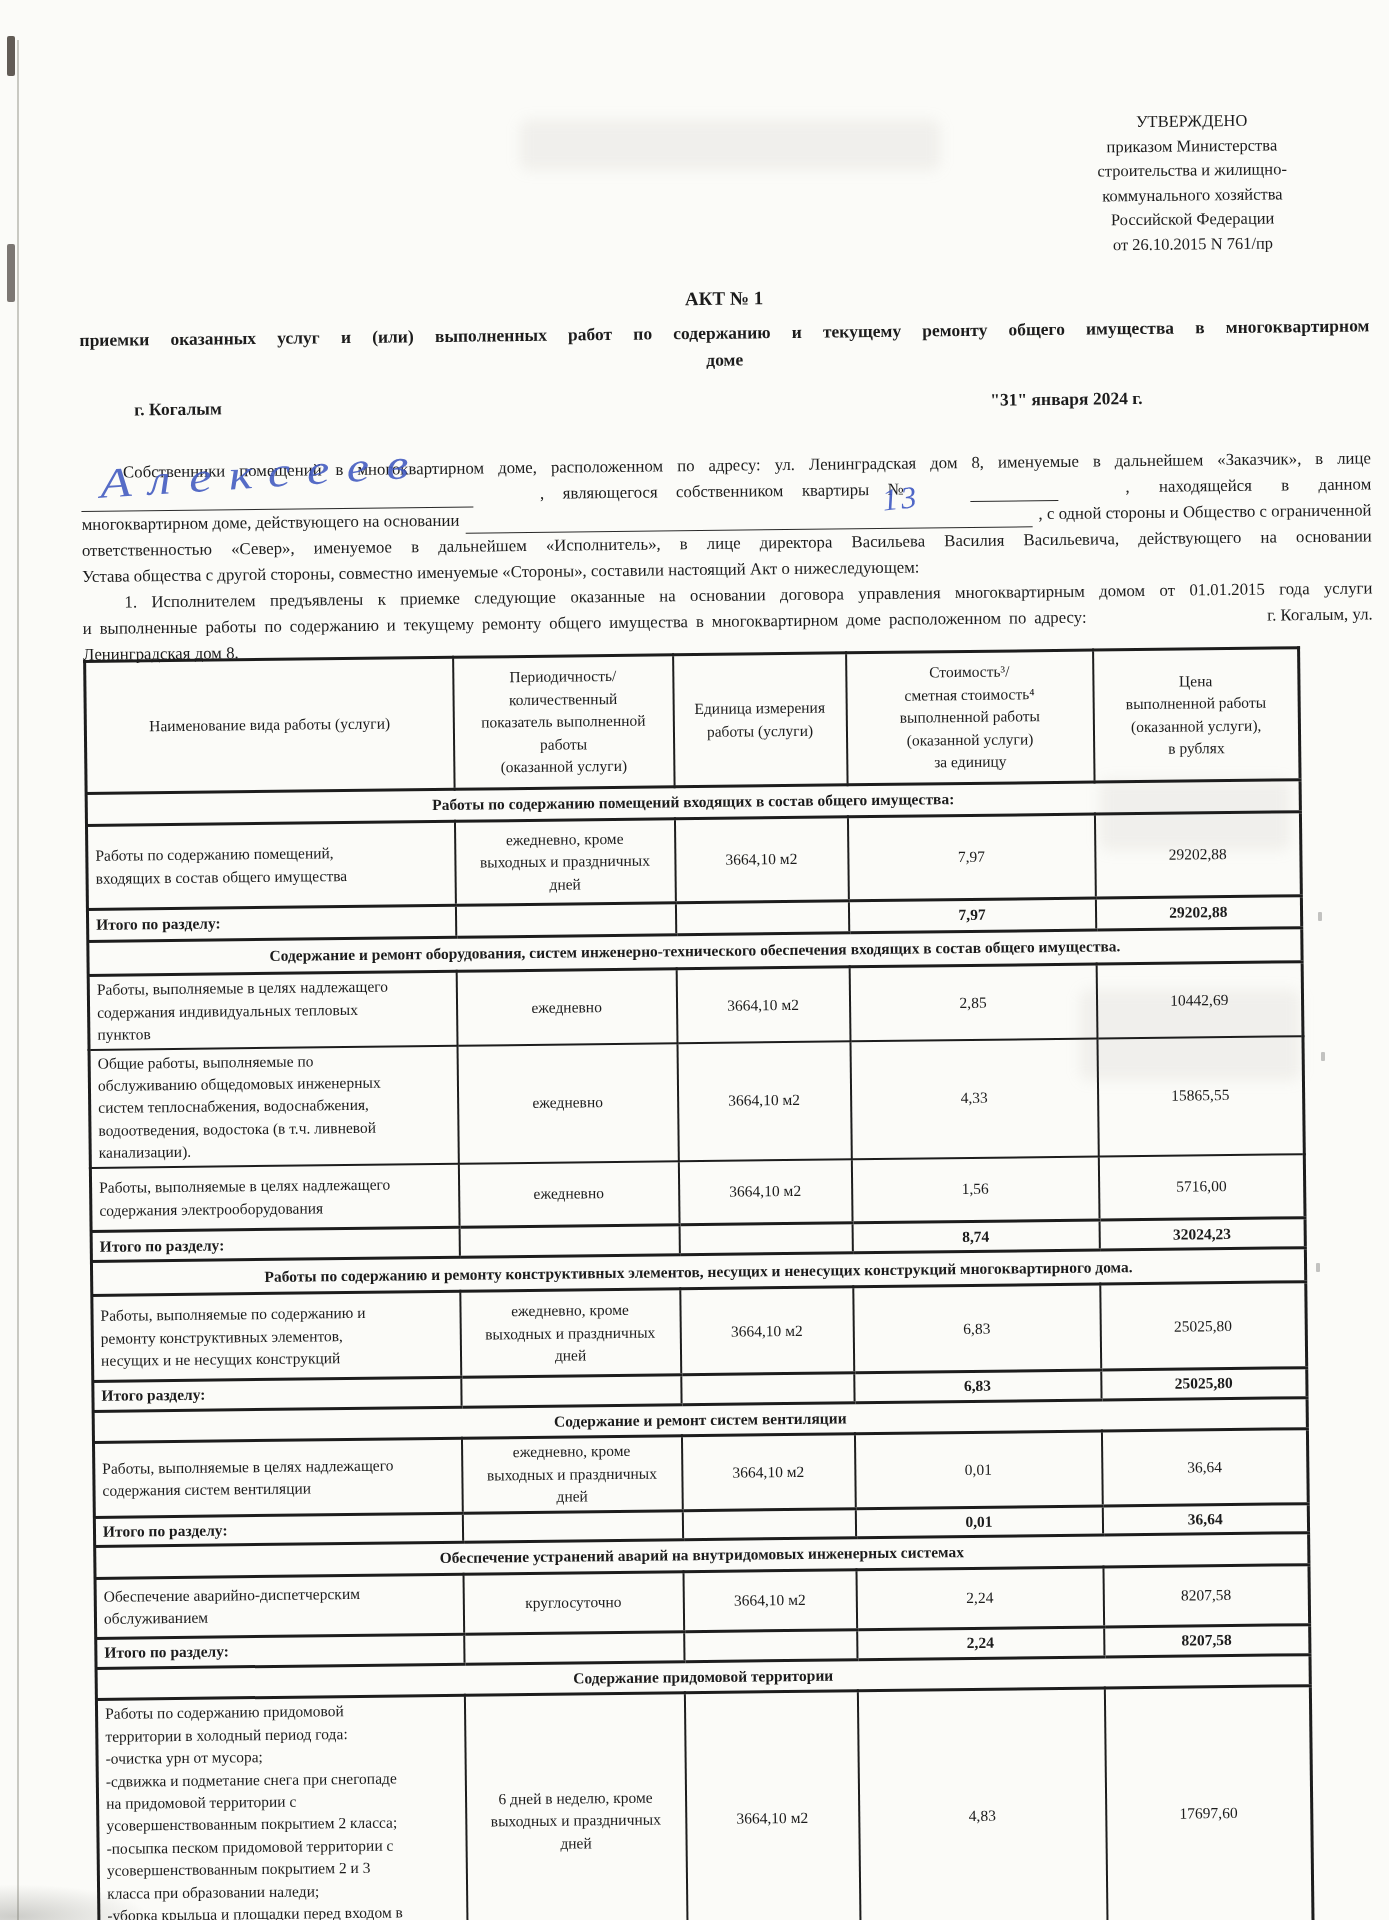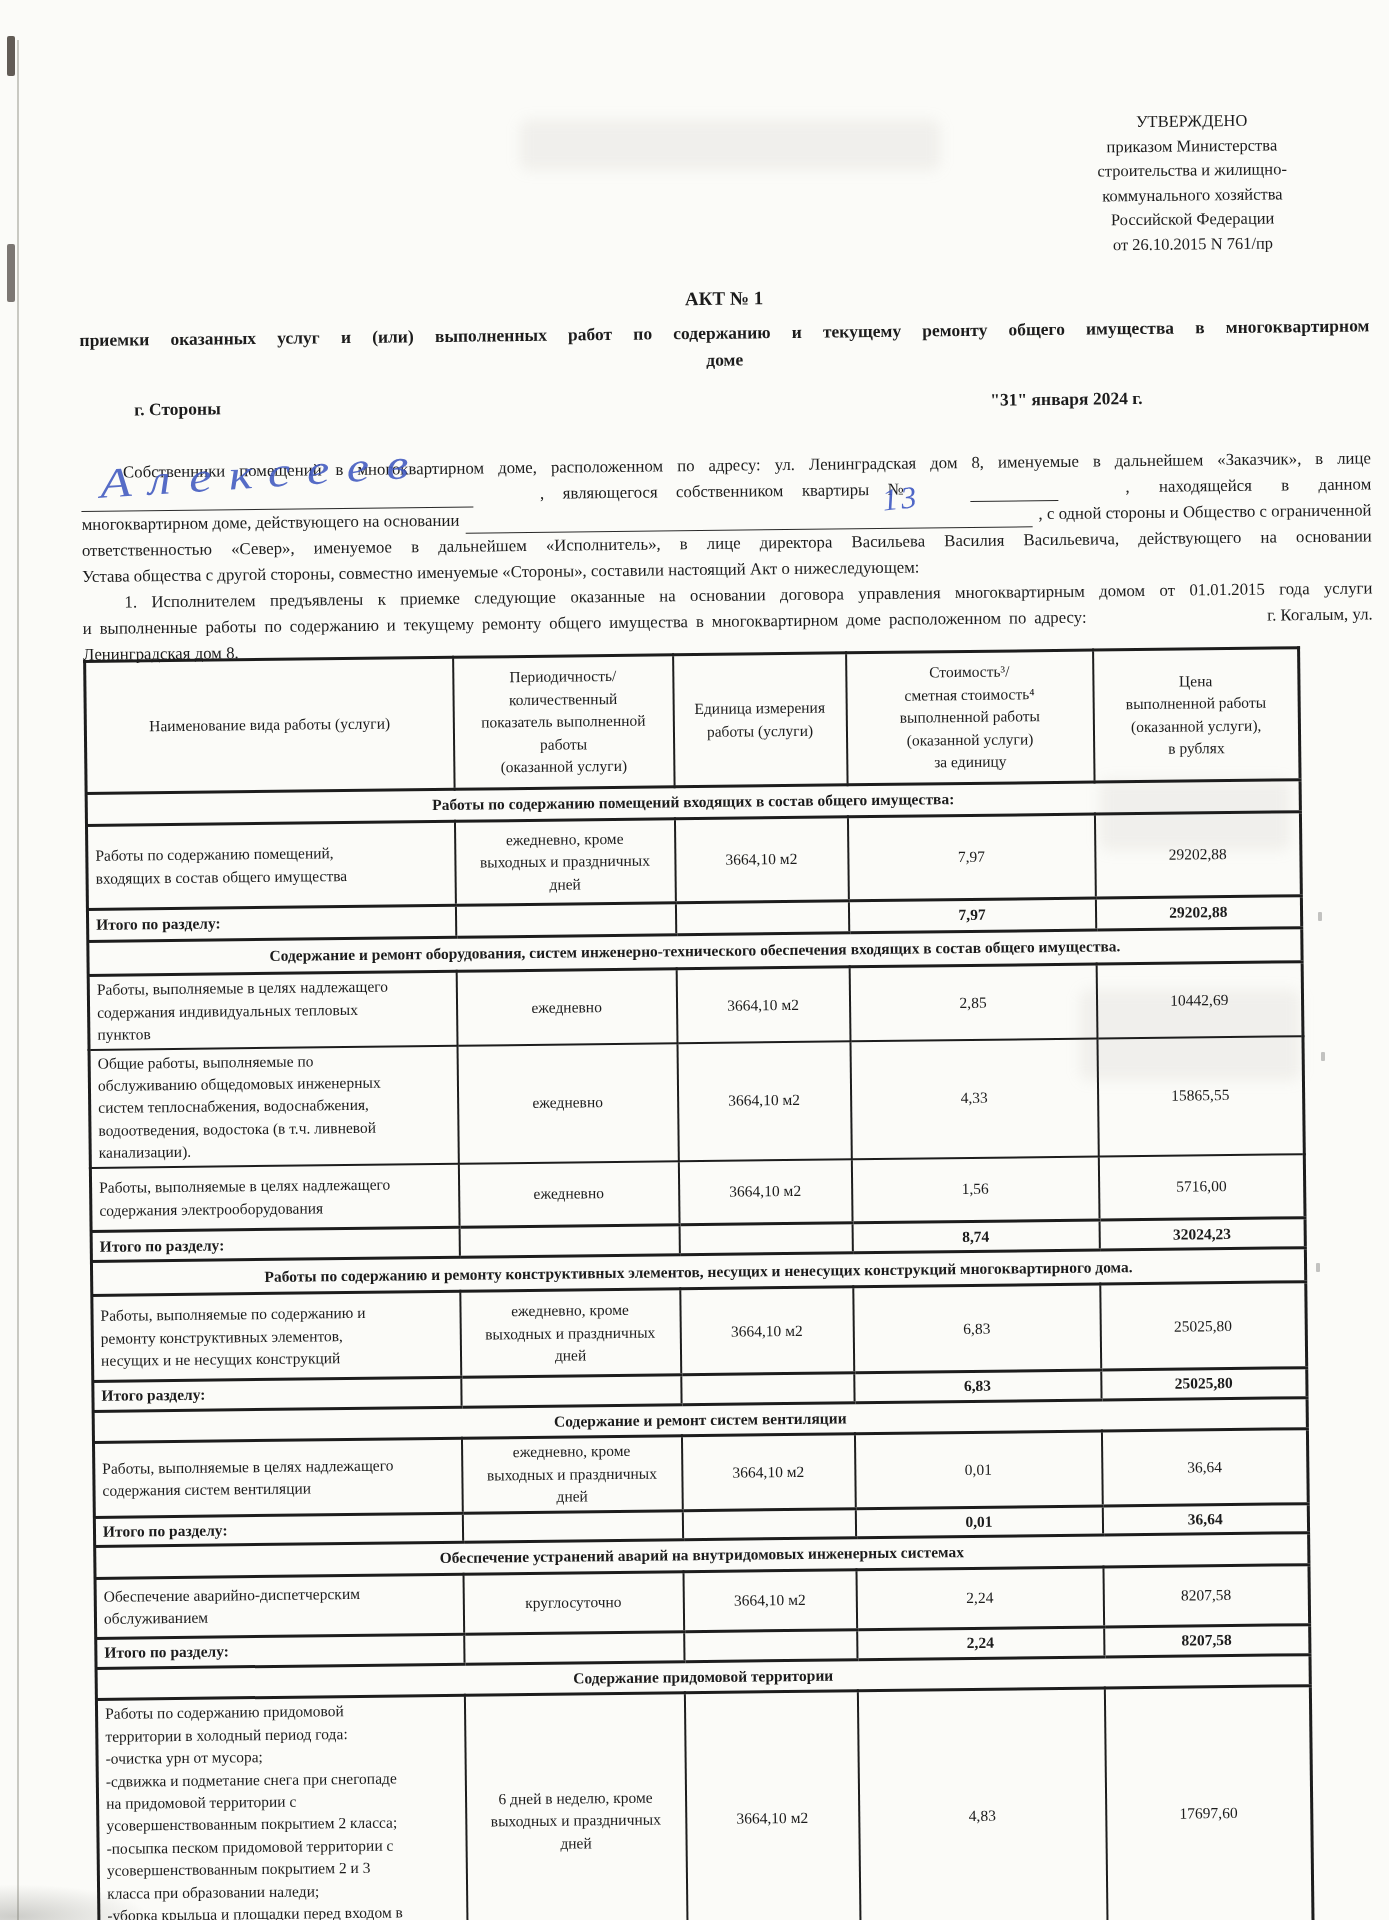--- a/index.html
+++ b/index.html
@@ -94,21 +94,21 @@
     <div>от 26.10.2015 N 761/пр</div>
   </div>
 
   <div class="act-title">АКТ № 1</div>
   <div class="act-subtitle">
     <div class="l1">приемки оказанных услуг и (или) выполненных работ по содержанию и текущему ремонту общего имущества в многоквартирном</div>
     <div class="l2">доме</div>
   </div>
 
   <div class="cityline">
-    <span class="city">г. Стороны</span>
+    <span class="city">г. Когалым</span>
     <span class="date">"31" января 2024 г.</span>
   </div>
 
   <div class="intro">
     <div class="tline just indent">Собственники помещений в многоквартирном доме, расположенном по адресу: ул. Ленинградская дом 8, именуемые в дальнейшем «Заказчик», в лице</div>
     <div class="tline fline">
       <span class="blank b1"></span>
         <span class="ws1">, являющегося собственником квартиры №</span>
         <span class="blank b2"></span>
         <span class="ws2">, находящейся в данном</span>

